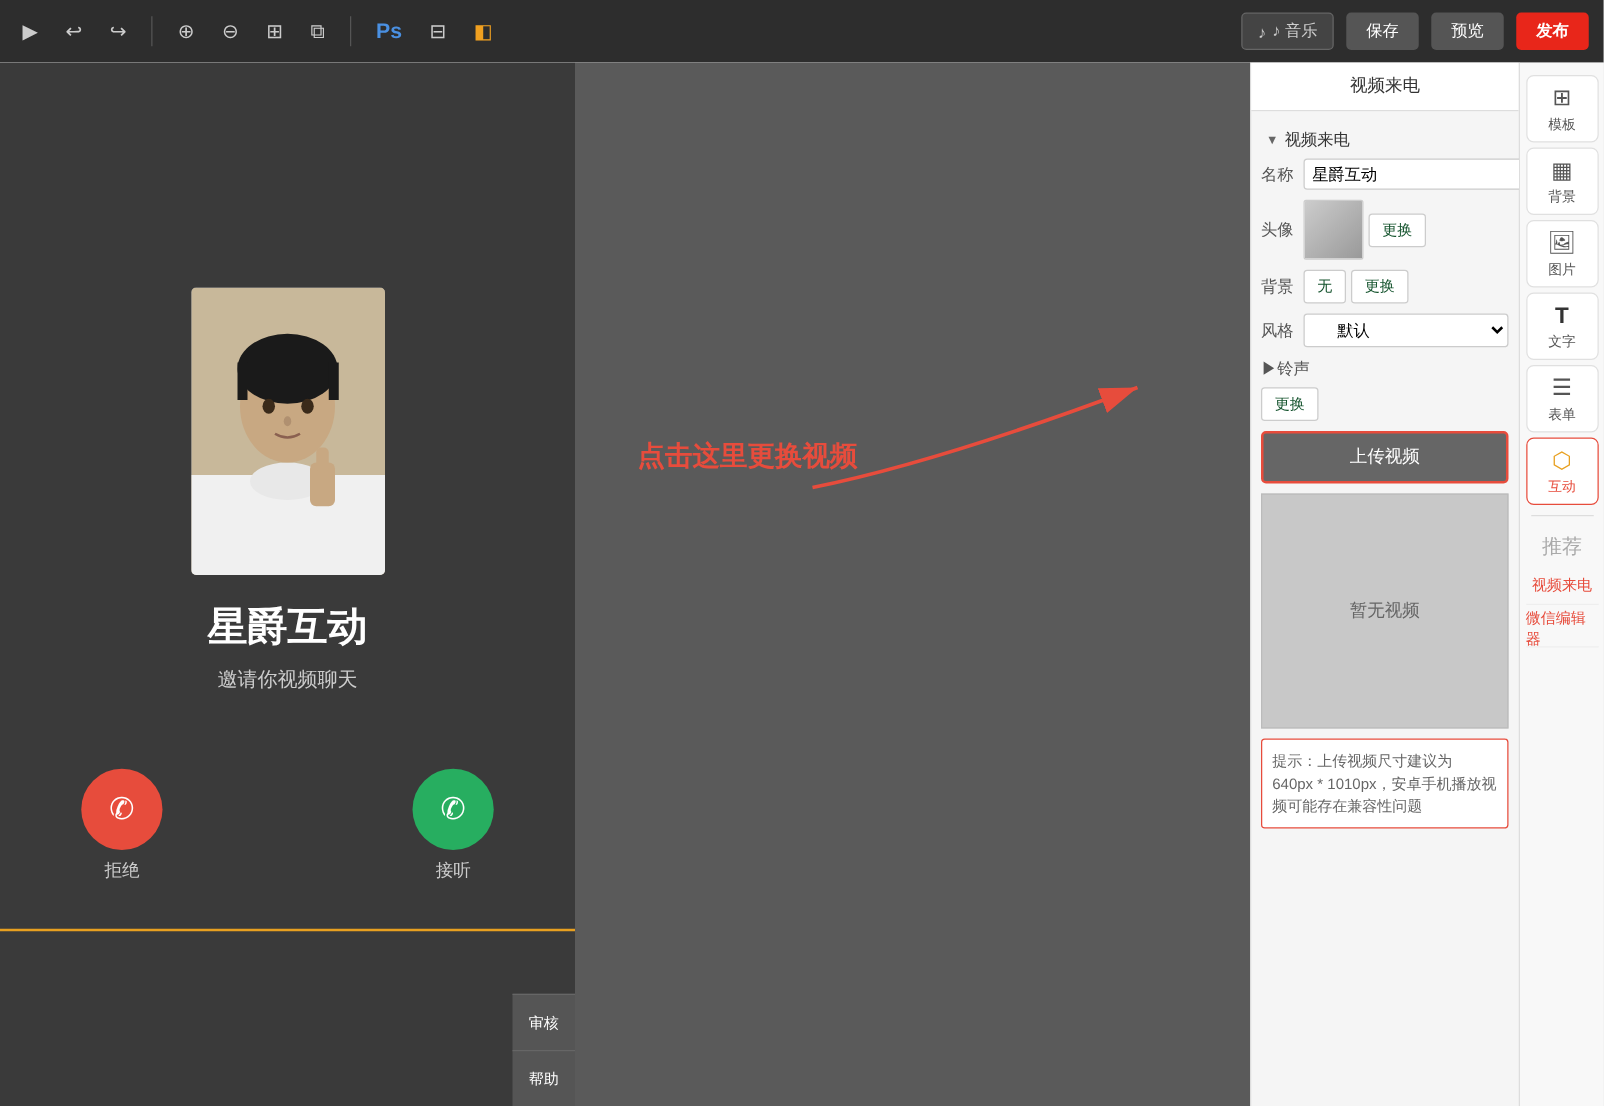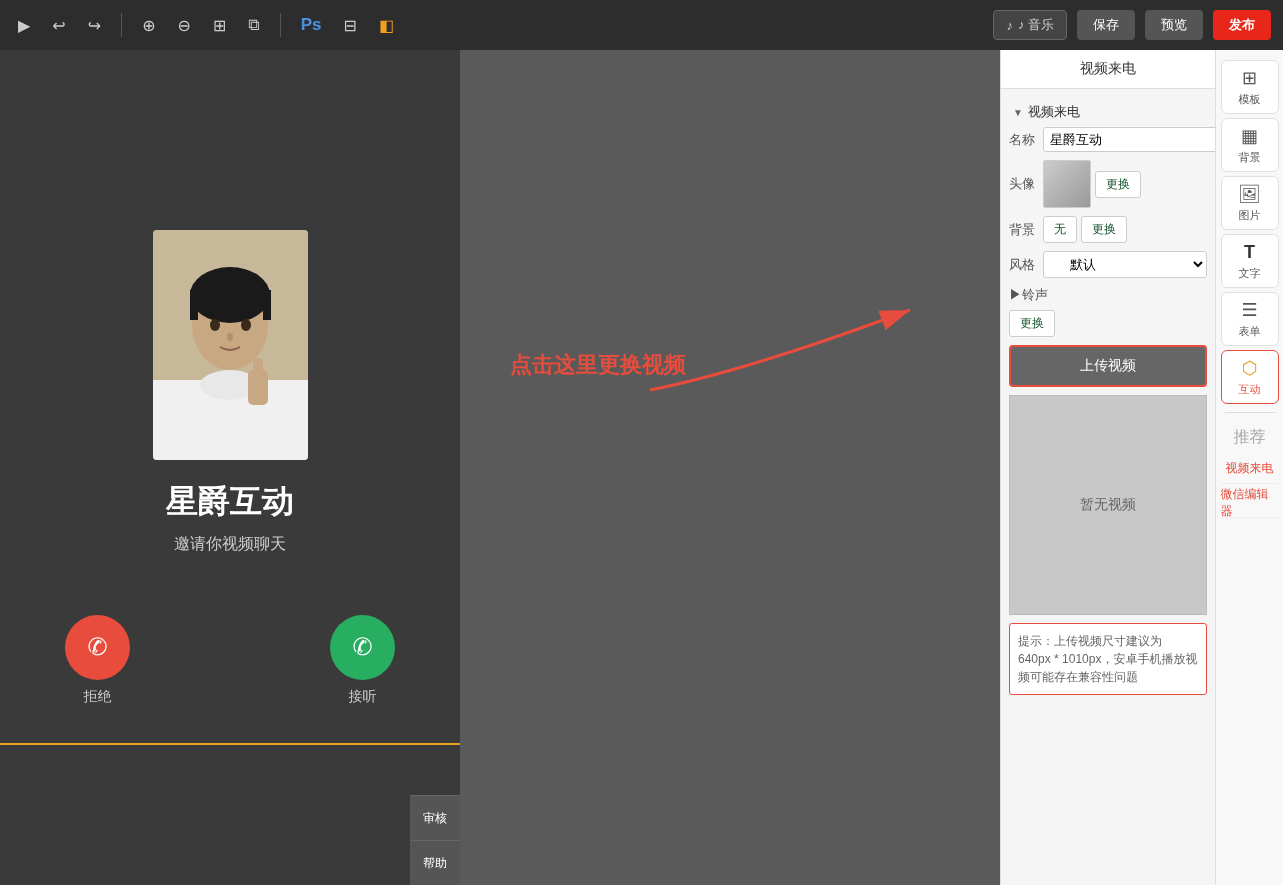--- a/index.html
+++ b/index.html
@@ -288,21 +288,21 @@
       border-radius: 4px;
       font-size: 14px;
       cursor: pointer;
       margin-bottom: 8px;
       font-family: inherit;
     }
 
     
     .video-preview-area {
       width: 100%;
-      height: 220px;
+      height: 188px;
       background: #c8c8c8;
       display: flex;
       align-items: center;
       justify-content: center;
       color: #666;
       font-size: 14px;
       border: 1px solid #bbb;
       margin-bottom: 8px;
     }
 

